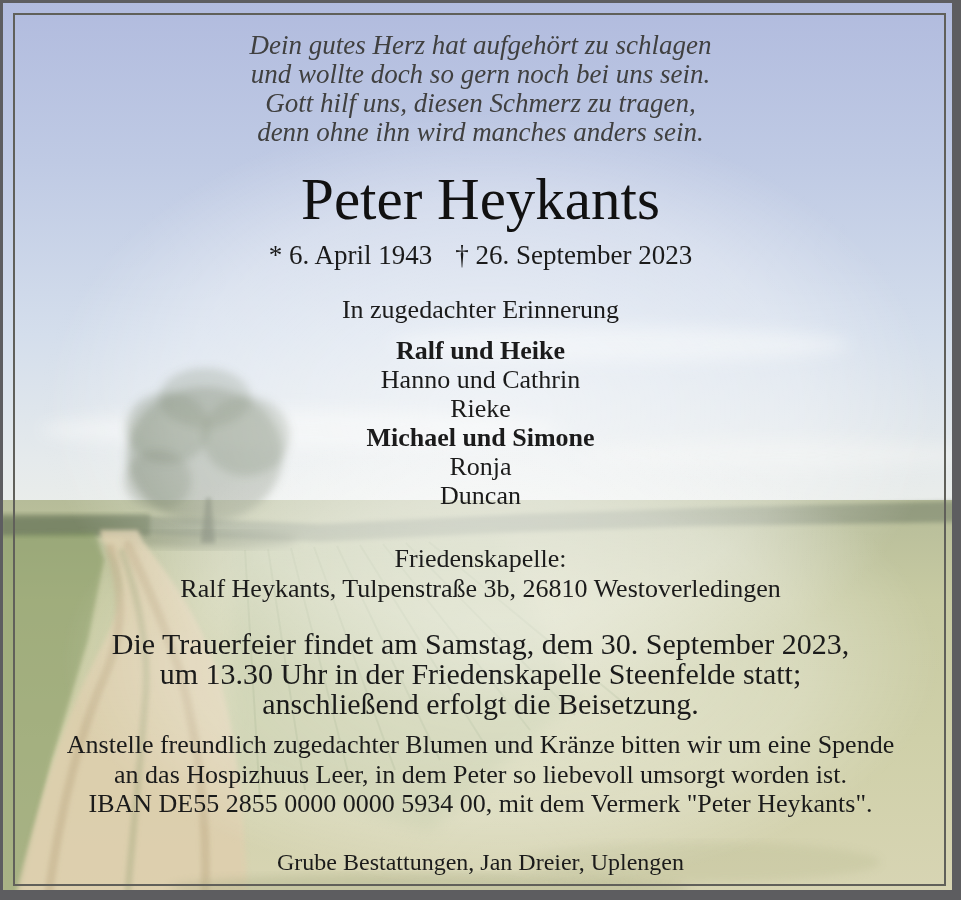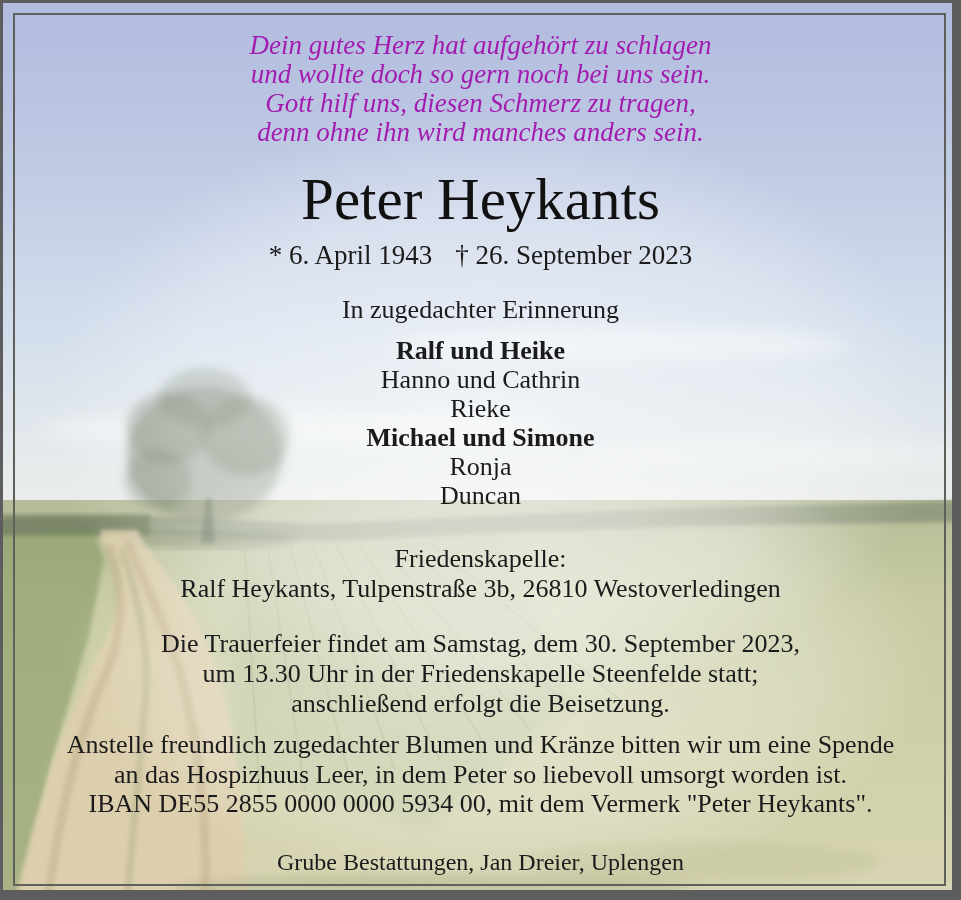--- a/index.html
+++ b/index.html
@@ -18,30 +18,30 @@
     border-style:solid;border-color:#5d5d60;
     border-width:3px 9px 10px 3px;
   }
   .border-inner{
     position:absolute;z-index:6;pointer-events:none;
     left:13px;top:13px;right:15px;bottom:14px;
     border:2px solid #60605a;
   }
   .content{position:absolute;inset:0;z-index:10;}
   .tblock{position:absolute;left:0;width:100%;text-align:center;}
-  .poem{top:31px;font-style:italic;font-size:27px;line-height:29px;color:#a21caf;}
+  .poem{top:31px;font-style:italic;font-size:27px;line-height:29px;color:#404040;}
   .name{top:163px;font-size:59px;line-height:72px;font-weight:normal;margin:0;color:#111111;}
   .dates{top:240px;font-size:27px;line-height:30px;}
   .dates .death{margin-left:23px;}
   .remembrance{top:295px;font-size:26px;line-height:29px;}
   .family{top:336px;font-size:26px;line-height:29px;}
   .family .head{font-weight:bold;}
   .family .group2{}
   .addr{top:544px;font-size:26px;line-height:30px;}
-  .service{top:629px;font-size:26px;line-height:30px;}
+  .service{top:629px;font-size:30px;line-height:30px;}
   .donation{top:730px;font-size:26px;line-height:29.5px;}
   .undertaker{top:849px;font-size:24px;line-height:27px;}
 </style>
 </head>
 <body>
 
 <div class="page">
 
   <svg class="bg" width="961" height="900" viewBox="0 0 961 900" aria-hidden="true">
     <defs>

